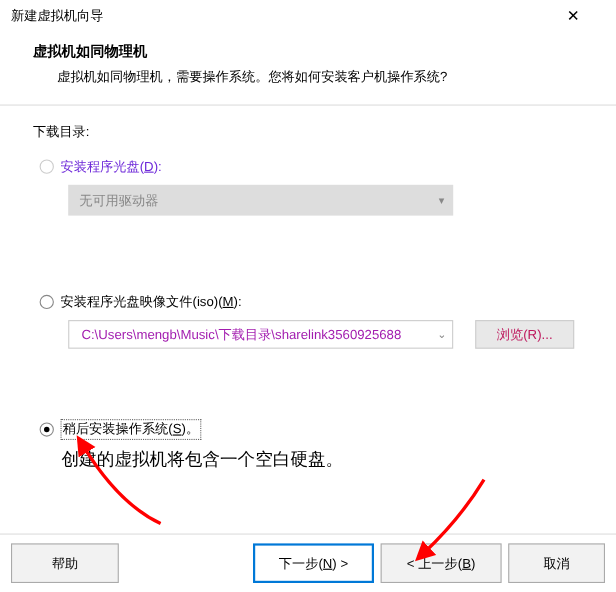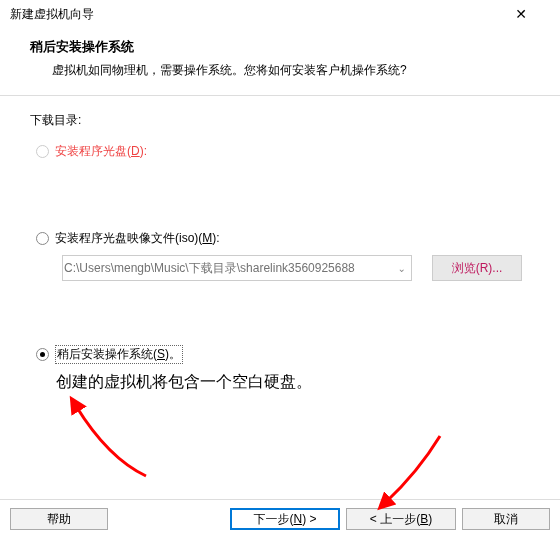--- a/index.html
+++ b/index.html
@@ -70,21 +70,21 @@
     }
     .radio-circle.disabled { border-color: #ccc; }
     .radio-circle.selected::after {
       content: "";
       width: 5px;
       height: 5px;
       background: #000;
       border-radius: 50%;
     }
     .radio-label { font-size: 12px; }
-    .radio-label.disabled { color: #ef4444; }
+    .radio-label.disabled { color: #6d28d9; }
     .radio-label .hotkey { text-decoration: underline; }
     .radio-label.selected-box {
       border: 1px dotted #666;
       padding: 0 1px;
     }
     .dropdown {
       margin: 8px 0 0 26px;
       width: 350px;
       height: 28px;
       background: #ddd;
@@ -103,22 +103,22 @@
       margin: 8px 0 0 26px;
       display: flex;
       gap: 20px;
       align-items: center;
     }
     .path-input {
       width: 350px;
       height: 26px;
       border: 1px solid #ccc;
       background: #fff;
-      color: #737373;
-      padding: 0 18px 0 1px;
+      color: #a21caf;
+      padding: 0 18px 0 11px;
       font-family: inherit;
       font-size: 12px;
       position: relative;
     }
     .path-wrap { position: relative; width: 350px; }
     .path-chev {
       position: absolute;
       right: 6px;
       top: 50%;
       transform: translateY(-50%);
@@ -144,21 +144,21 @@
       position: absolute;
       bottom: 0;
       left: 0;
       right: 0;
       border-top: 1px solid #ddd;
       padding: 8px 10px;
       display: flex;
       align-items: center;
     }
     .btn {
-      height: 22px;
+      height: 36px;
       border: 1px solid #aaa;
       background: #f2f2f2;
       font-family: inherit;
       font-size: 12px;
       padding: 0 14px;
       cursor: default;
     }
     .btn.help { width: 98px; }
     .spacer { flex: 1; }
     .btn-group { display: flex; gap: 6px; }
@@ -179,35 +179,39 @@
   </style>
 </head>
 <body>
 
 <div class="titlebar">
   <span class="titlebar-title">新建虚拟机向导</span>
   <div class="close-btn">✕</div>
 </div>
 
 <div class="header">
-  <div class="header-title">稍后安装操作系统</div>
+  <div class="header-title">虚拟机如同物理机</div>
   <div class="header-subtitle">虚拟机如同物理机，需要操作系统。您将如何安装客户机操作系统?</div>
 </div>
 
 <div class="content">
   <div class="source-label">下载目录:</div>
 
   <div class="radio-group">
 
     <div>
       <div class="radio-row">
         <span class="radio-circle disabled"></span>
         <span class="radio-label disabled">
           <span>安装程序光盘(</span><span class="hotkey">D</span><span>):</span>
         </span>
+      </div>
+      <div class="dropdown">
+        <span>无可用驱动器</span>
+        <span class="chev">▾</span>
       </div>
     </div>
 
     <div class="section2">
       <div class="radio-row">
         <span class="radio-circle"></span>
         <span class="radio-label">
           <span>安装程序光盘映像文件(iso)(</span><span class="hotkey">M</span><span>):</span>
         </span>
       </div>

